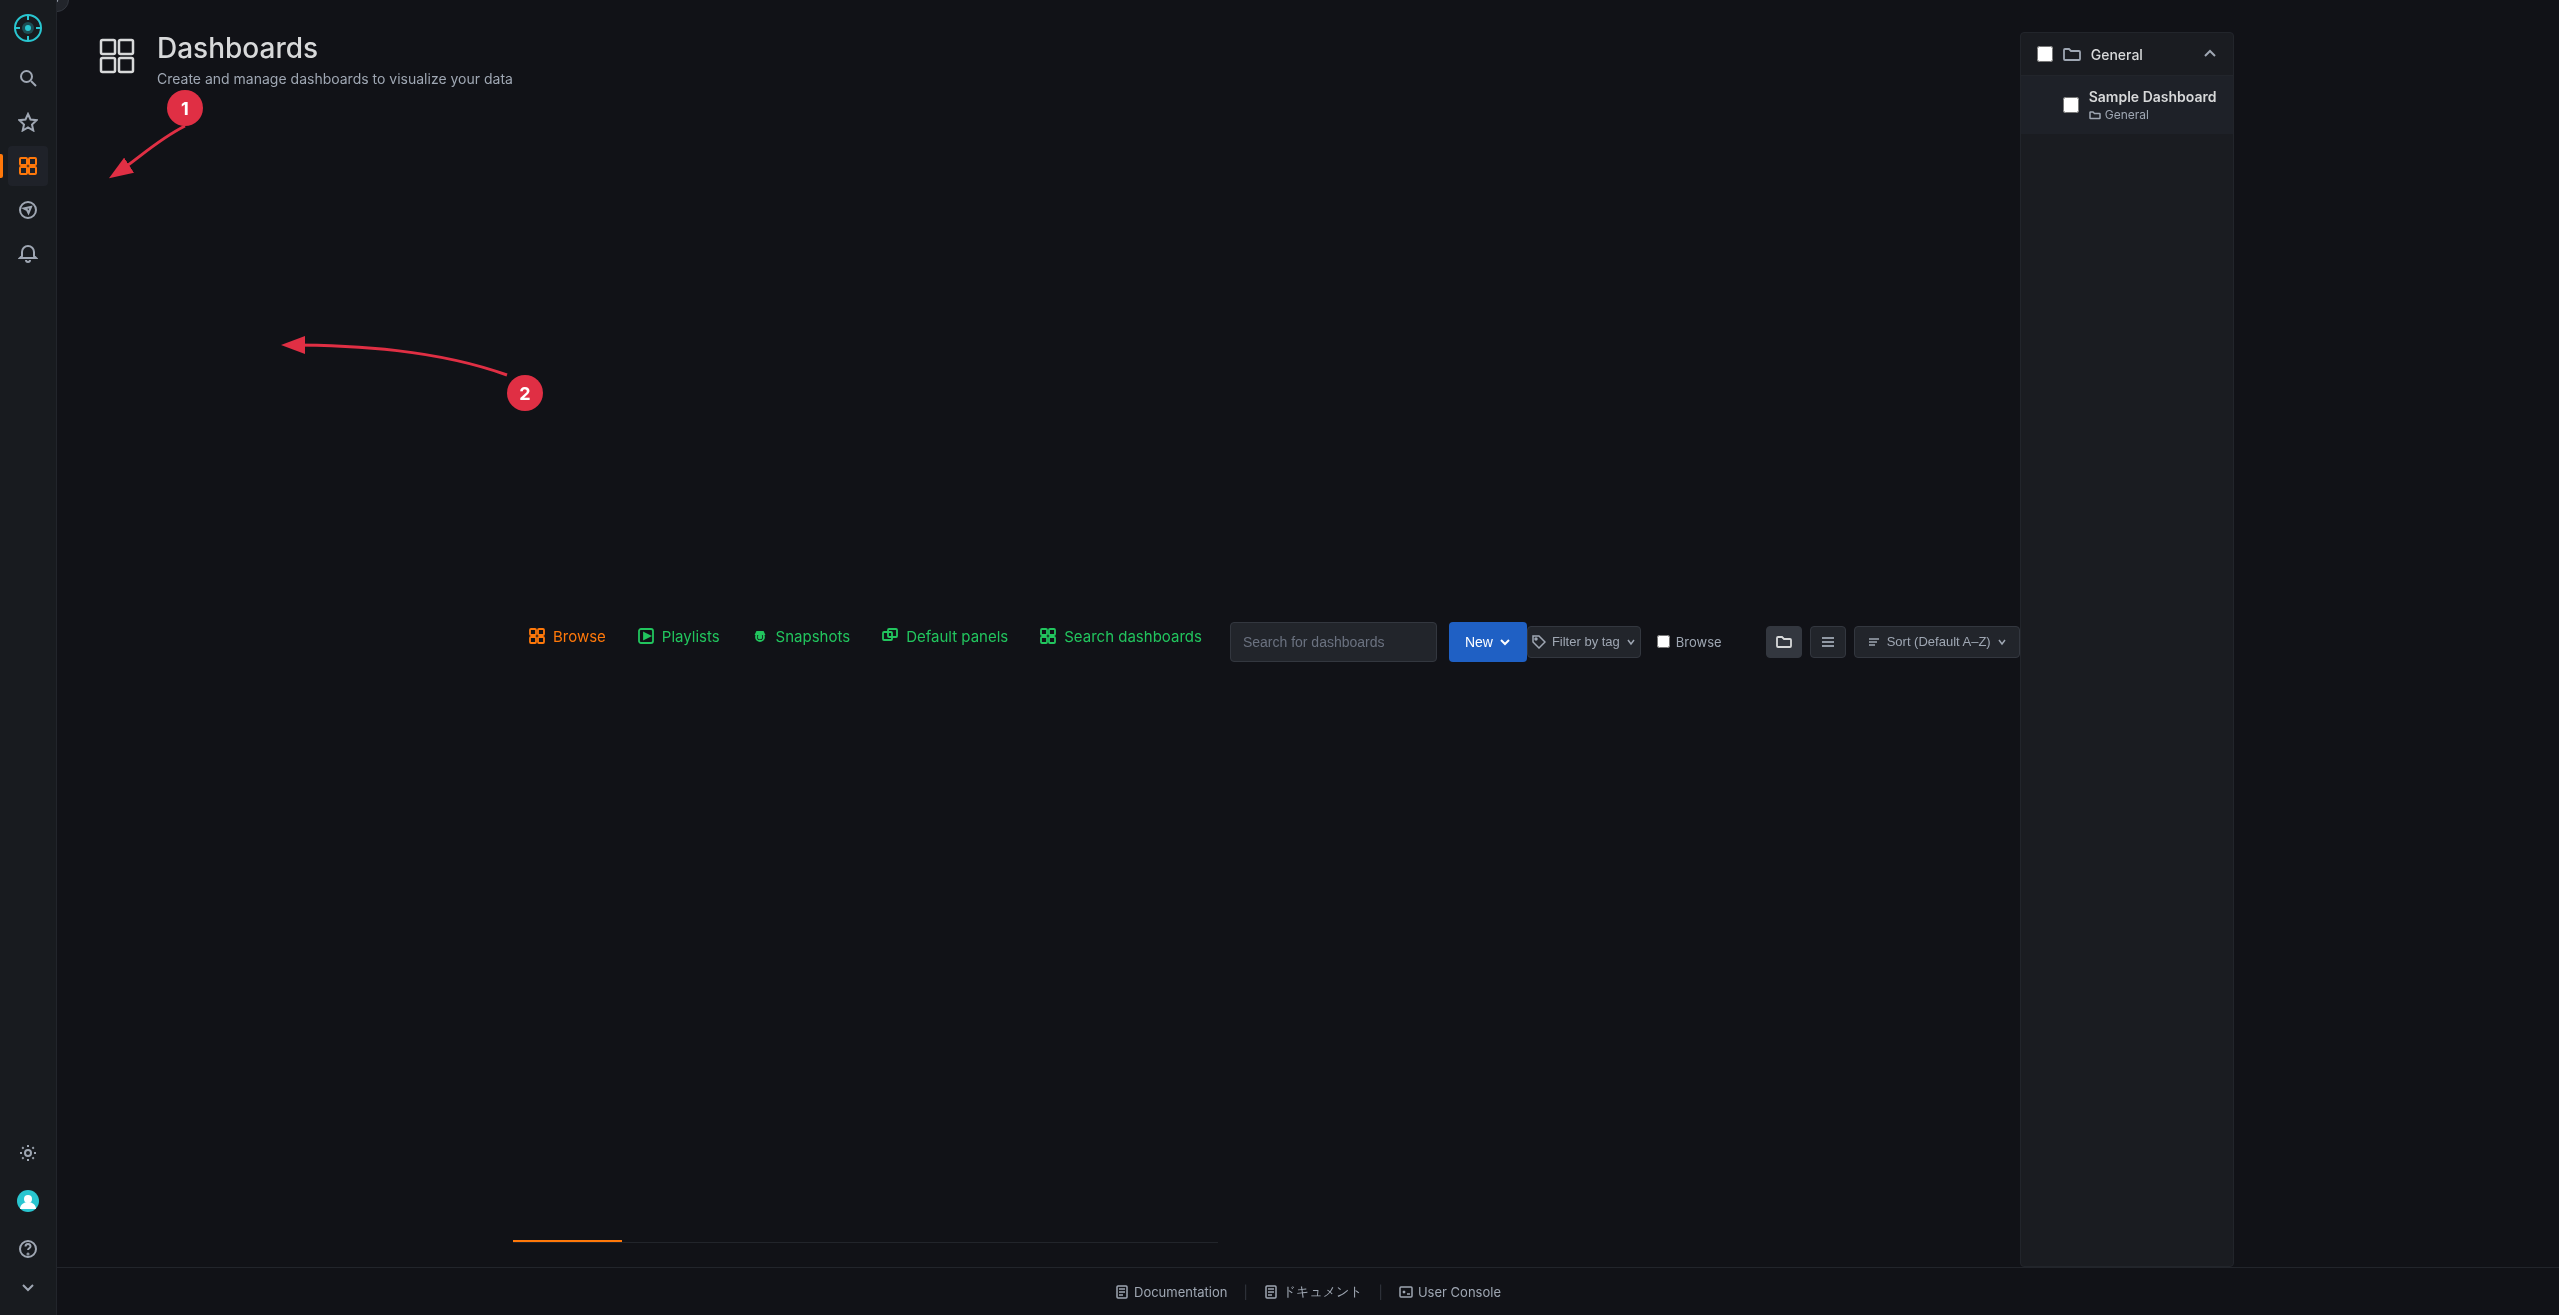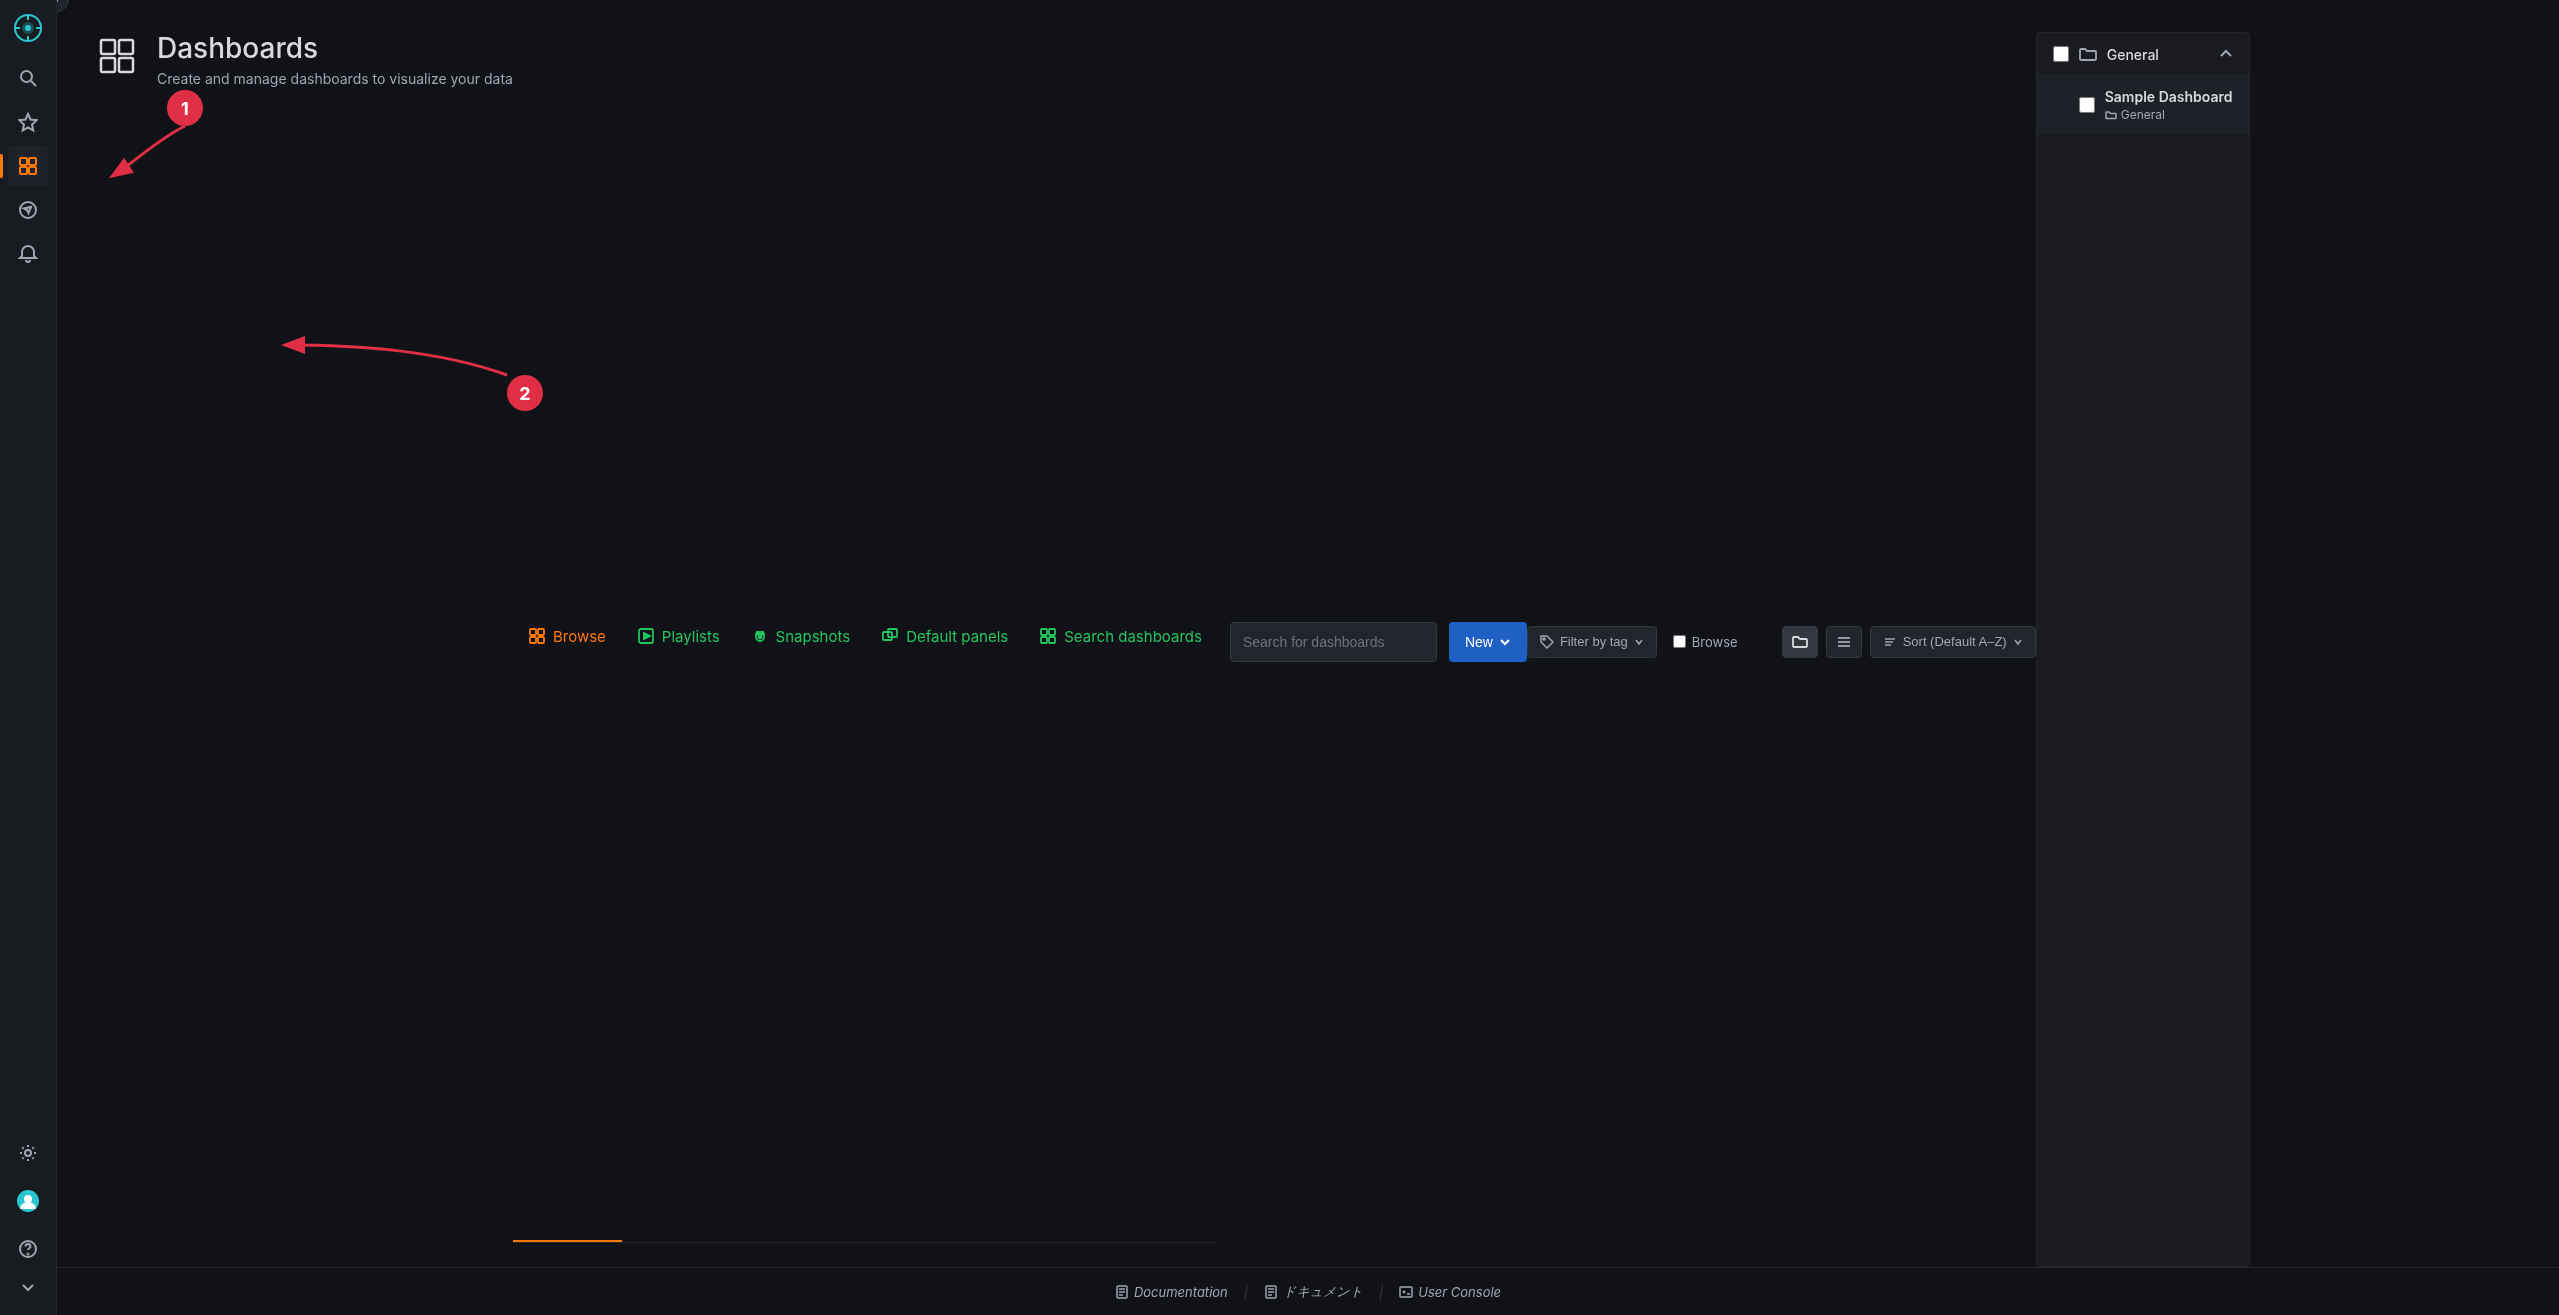--- a/index.html
+++ b/index.html
@@ -211,21 +211,21 @@
 
     
     .filter-row {
       display: flex;
       align-items: center;
       gap: 16px;
       margin-bottom: 16px;
     }
     .filter-tag-btn {
       height: 32px;
-      padding: 0 12px;
+      padding: 0 4px;
       background: #22252b;
       border: 1px solid #33373f;
       border-radius: 4px;
       color: #9fa7b3;
       font-size: 13px;
       cursor: pointer;
       display: flex;
       align-items: center;
       gap: 6px;
     }
@@ -380,21 +380,20 @@
       height: 48px;
       display: flex;
       align-items: center;
       justify-content: center;
       gap: 16px;
       color: #9fa7b3;
       font-size: 13px;
       border-top: 1px solid #22252b;
       flex-shrink: 0;
       margin-top: auto;
-      font-style: italic;
     }
     .footer a {
       color: #9fa7b3;
       text-decoration: none;
       display: flex;
       align-items: center;
       gap: 5px;
     }
     .footer-sep {
       color: #33373f;

